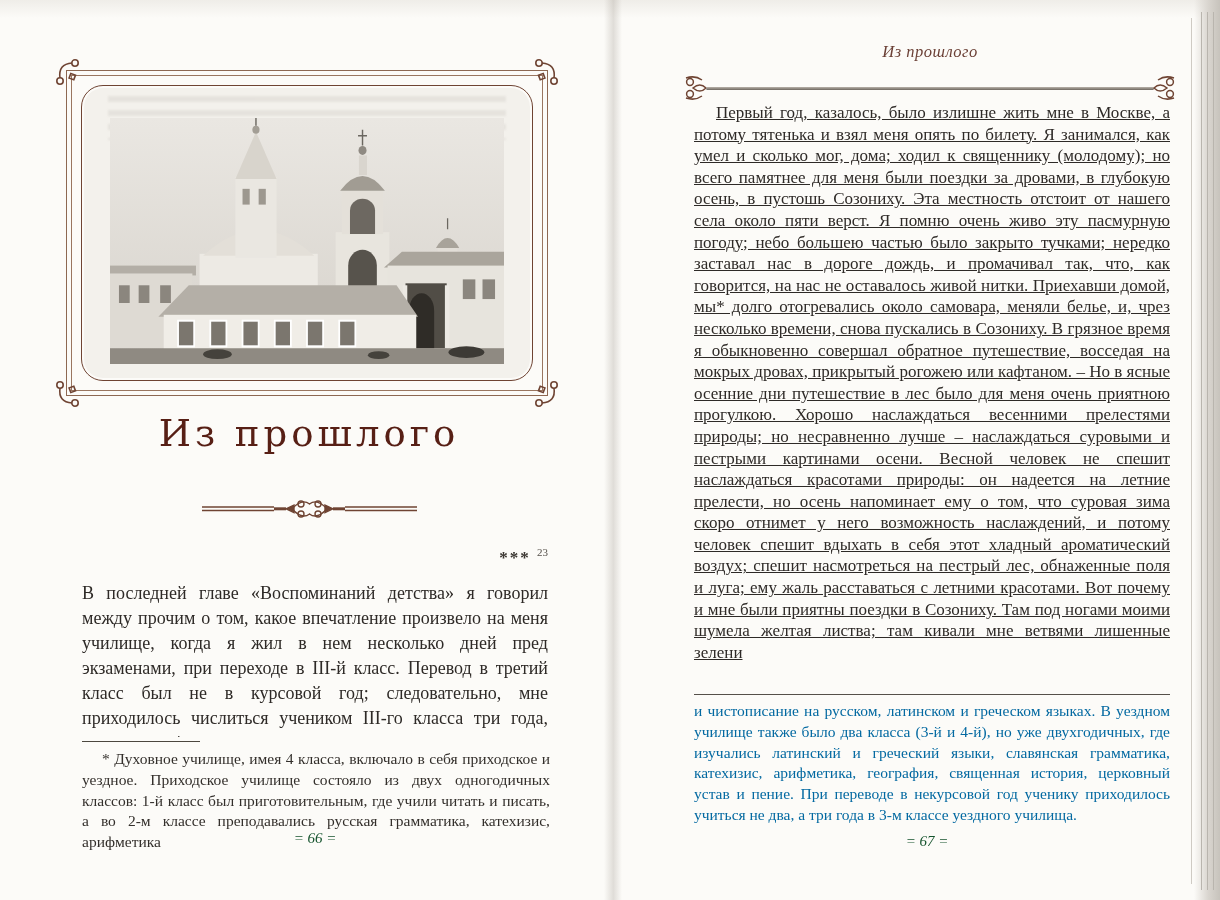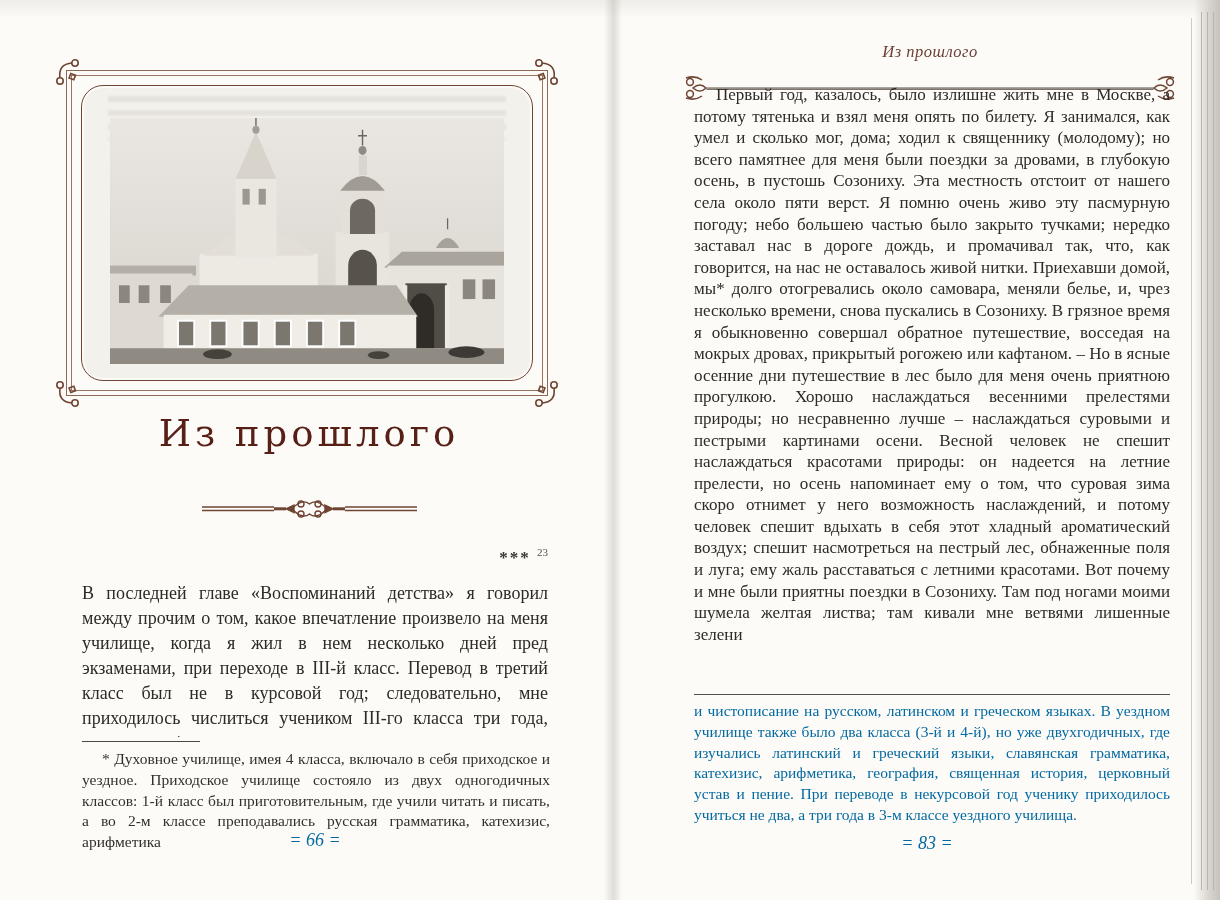--- a/index.html
+++ b/index.html
@@ -38,35 +38,35 @@
   .divider{position:absolute;left:202px;top:494px;width:215px;height:30px;}
   .section-mark{position:absolute;left:82px;top:546px;width:466px;text-align:right;
     color:#3a3631;font-size:17px;font-weight:bold;letter-spacing:2px;}
   .section-mark sup{font-size:11px;font-weight:normal;color:#55504a;letter-spacing:0;}
   .body-left{position:absolute;left:82px;top:581px;width:466px;height:156px;overflow:hidden;
     font-size:18px;line-height:25px;text-align:justify;color:#2e2a27;}
   .fn-rule-left{position:absolute;left:82px;top:741px;width:118px;border-top:1.5px solid #4c473f;}
   .fn-left{position:absolute;left:82px;top:749px;width:468px;font-size:15.5px;line-height:20.8px;
     text-align:justify;color:#332f2b;}
   .fn-left p{margin:0;text-indent:20px;}
-  .folio{position:absolute;width:466px;text-align:center;font-style:italic;font-size:18px;color:#0369a1;}
+  .folio{position:absolute;width:466px;text-align:center;font-style:italic;font-size:15px;color:#14532d;}
   .folio.left{left:82px;top:830px;}
   .folio.right{left:694px;top:833px;}
 
   
   .running-head{position:absolute;left:690px;top:42px;width:480px;text-align:center;
     font-style:italic;font-size:16.5px;color:#6b4036;letter-spacing:.5px;}
   .head-rule{position:absolute;left:706px;top:87px;width:448px;height:3px;
     background:linear-gradient(180deg,#b8b2aa,#6e675f);border-radius:2px;}
   .flourish{position:absolute;top:74px;width:26px;height:28px;}
   .flourish svg{width:100%;height:100%;display:block;}
   .flourish.l{left:682px;}
   .flourish.r{left:1152px;transform:scaleX(-1);}
-  .body-right{position:absolute;left:694px;top:84px;width:476px;height:582px;overflow:hidden;
-    font-size:17px;line-height:21.6px;text-align:justify;color:#2e2a27;}
+  .body-right{position:absolute;left:694px;top:102px;width:476px;height:582px;overflow:hidden;
+    font-size:17px;line-height:21.6px;text-align:justify;color:#2e2a27;text-decoration:underline;}
   .body-right p{margin:0;text-indent:22px;}
   .fn-rule-right{position:absolute;left:694px;top:694px;width:476px;border-top:1.2px solid #55504a;}
   .fn-right{position:absolute;left:694px;top:701px;width:476px;font-size:15.5px;line-height:20.8px;
     text-align:justify;color:#0369a1;}
   .fn-right p{margin:0;}
   .fn-right p.note2{text-indent:18px;}
   .fn-right .src{font-style:italic;}
 </style>
 </head>
 <body>
@@ -262,21 +262,21 @@
 
     <div class="body-right">
       <p>Первый год, казалось, было излишне жить мне в Москве, а потому тятенька и взял меня опять по билету. Я занимался, как умел и сколько мог, дома; ходил к священнику (молодому); но всего памятнее для меня были поездки за дровами, в глубокую осень, в пустошь Созониху. Эта местность отстоит от нашего села около пяти верст. Я помню очень живо эту пасмурную погоду; небо большею частью было закрыто тучками; нередко заставал нас в дороге дождь, и промачивал так, что, как говорится, на нас не оставалось живой нитки. Приехавши домой, мы* долго отогревались около самовара, меняли белье, и, чрез несколько времени, снова пускались в Созониху. В грязное время я обыкновенно совершал обратное путешествие, восседая на мокрых дровах, прикрытый рогожею или кафтаном. – Но в ясные осенние дни путешествие в лес было для меня очень приятною прогулкою. Хорошо наслаждаться весенними прелестями природы; но несравненно лучше – наслаждаться суровыми и пестрыми картинами осени. Весной человек не спешит наслаждаться красотами природы: он надеется на летние прелести, но осень напоминает ему о том, что суровая зима скоро отнимет у него возможность наслаждений, и потому человек спешит вдыхать в себя этот хладный ароматический воздух; спешит насмотреться на пестрый лес, обнаженные поля и луга; ему жаль расставаться с летними красотами. Вот почему и мне были приятны поездки в Созониху. Там под ногами моими шумела желтая листва; там кивали мне ветвями лишенные зелени</p>
     </div>
 
     <div class="fn-rule-right"></div>
     <div class="fn-right">
       <p>и чистописание на русском, латинском и греческом языках. В уездном училище также было два класса (3-й и 4-й), но уже двухгодичных, где изучались латинский и греческий языки, славянская грамматика, катехизис, арифметика, география, священная история, церковный устав и пение. При переводе в некурсовой год ученику приходилось учиться не два, а три года в 3-м классе уездного училища.</p>
     </div>
 
-    <div class="folio right">= 83 =</div>
+    <div class="folio right">= 67 =</div>
   </div>
 
   <div class="gutter"></div>
   <div class="edge-line"></div>
   <div class="edge-right">
     <i style="right:6px"></i>
       <i style="right:12px"></i>
       <i style="right:18px"></i>
   </div>
 </div>

